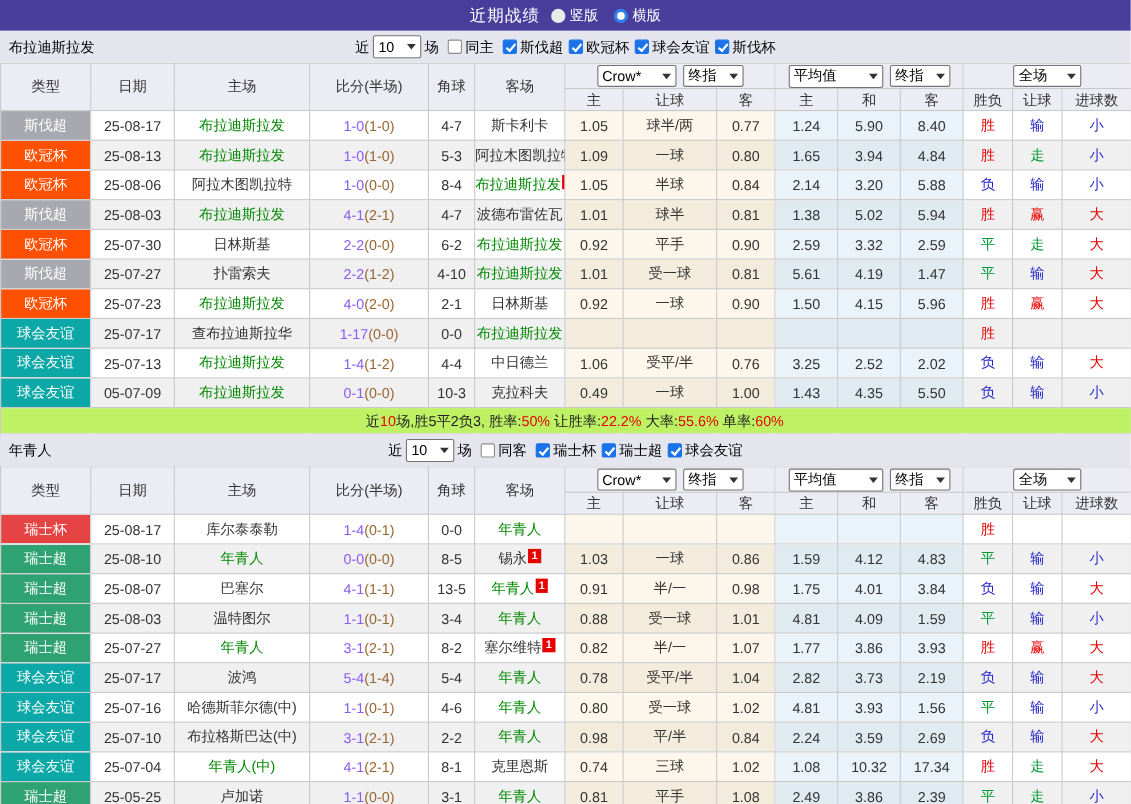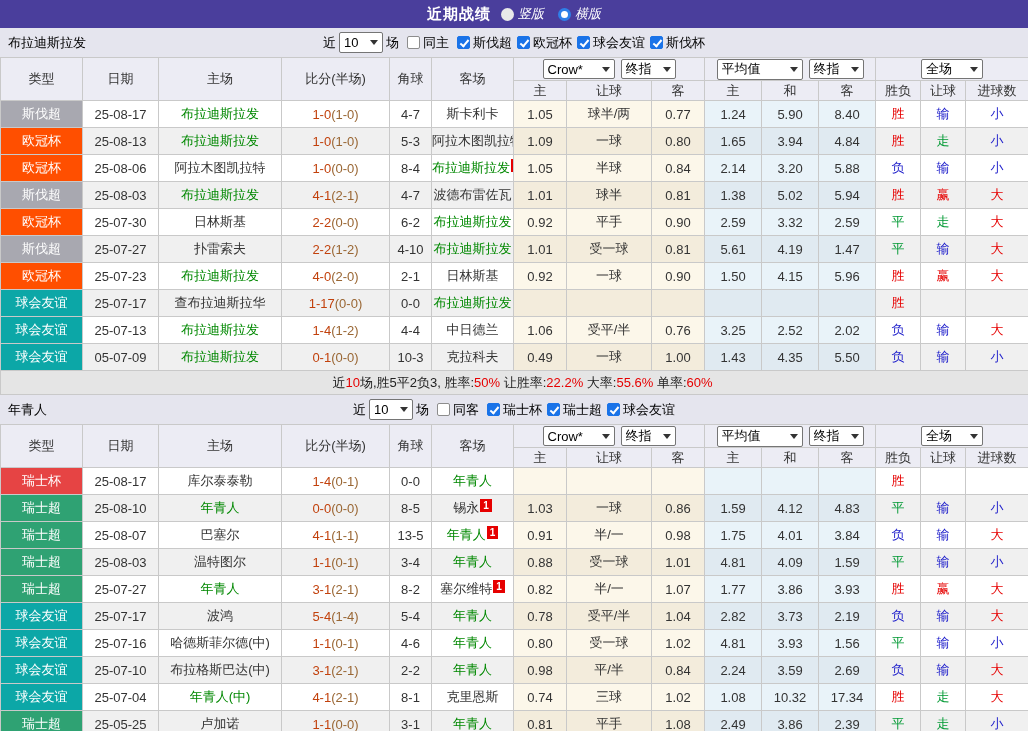--- a/index.html
+++ b/index.html
@@ -3,22 +3,22 @@
 <meta charset="utf-8">
 <style>
   html,body{margin:0;padding:0;}
   body{
     width:1028px;height:731px;overflow:hidden;background:#fff;
     font-family:"Liberation Sans","DejaVu Sans",sans-serif;
     -webkit-font-smoothing:antialiased;
   }
   
   .titlebar{height:28px;background:#4a3e9c;display:flex;align-items:center;justify-content:center;gap:10px;}
-  .title{color:#fff;font-weight:bold;font-size:15px;letter-spacing:1px;}
-  .radio-group{display:inline-flex;gap:14px;align-items:center;font-style:italic;}
+  .title{color:#fff;font-weight:normal;font-size:15px;letter-spacing:1px;}
+  .radio-group{display:inline-flex;gap:14px;align-items:center;}
   .radio-label{display:inline-flex;align-items:center;gap:4px;color:#fff;font-size:13px;cursor:default;}
   .radio{width:13px;height:13px;border-radius:50%;background:#e9e9e9;box-sizing:border-box;display:inline-block;}
   .radio.checked{background:#fff;border:3px solid #2f7fe8;}
   
   .filterbar{height:29px;background:#e5e5ee;display:flex;align-items:center;font-size:13px;color:#111;position:relative;}
   .team-name{position:absolute;left:8px;color:#000;}
   .filter-center{margin:0 auto;display:flex;align-items:center;gap:3px;}
   .flabel{color:#000;}
   .cb{display:inline-flex;align-items:center;gap:3px;margin-left:5px;cursor:default;color:#000;}
   .checkbox{width:13px;height:13px;border:1px solid #8d8d8d;background:#fff;border-radius:2px;box-sizing:border-box;position:relative;display:inline-block;flex:none;}
@@ -42,24 +42,24 @@
   thead tr:first-child th{height:22px;}
   thead tr:last-child th{height:19px;}
   tbody td{height:26px;background:#fff;}
   tbody tr:nth-child(even) td{background:#f0f0f0;}
   tbody td.crow{background:#fcf7ea;}
   tbody tr:nth-child(even) td.crow{background:#f3ecdc;}
   tbody td.avg{background:#e9f3f9;}
   tbody tr:nth-child(even) td.avg{background:#e0eaf1;}
   tbody td.league{color:#fff;}
   .self{color:#008800;}
-  .score .main{color:#c2410c;}
+  .score .main{color:#8b5cf6;}
   .score .half{color:#996633;}
   .card{display:inline-block;background:#e60000;color:#fff;font-size:10px;font-weight:bold;line-height:13px;height:13px;padding:0 3px;margin-left:1px;vertical-align:top;}
-  tfoot .summary td{height:23px;background:#e5e5e5;color:#222;padding-left:16px;}
+  tfoot .summary td{height:23px;background:#bef264;color:#222;padding-left:16px;}
   tfoot .summary .red{color:#e60000;}
 </style>
 </head>
 <body>
 
 <div class="titlebar">
   <span class="title">近期战绩</span>
   <span class="radio-group">
       <label class="radio-label">
         <span class="radio"></span>

